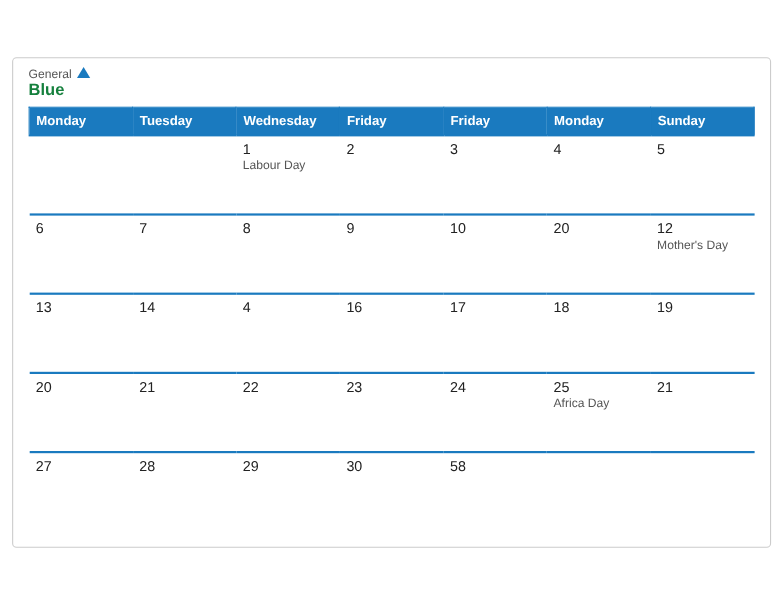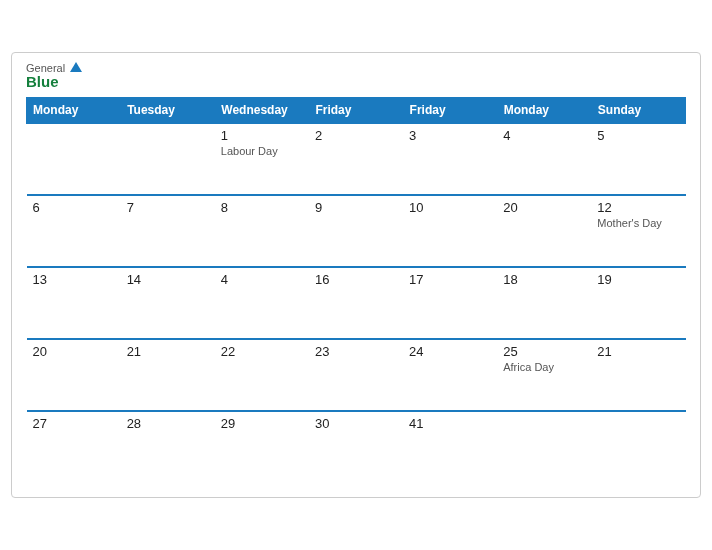--- a/index.html
+++ b/index.html
@@ -226,20 +226,20 @@
           <td>
             <span class="day-number">28</span>
           </td>
           <td>
             <span class="day-number">29</span>
           </td>
           <td>
             <span class="day-number">30</span>
           </td>
           <td>
-            <span class="day-number">41</span>
+            <span class="day-number">58</span>
           </td>
           <td></td>
           <td></td>
         </tr>
       </tbody>
   </table>
 </div>
 
 </body></html>

